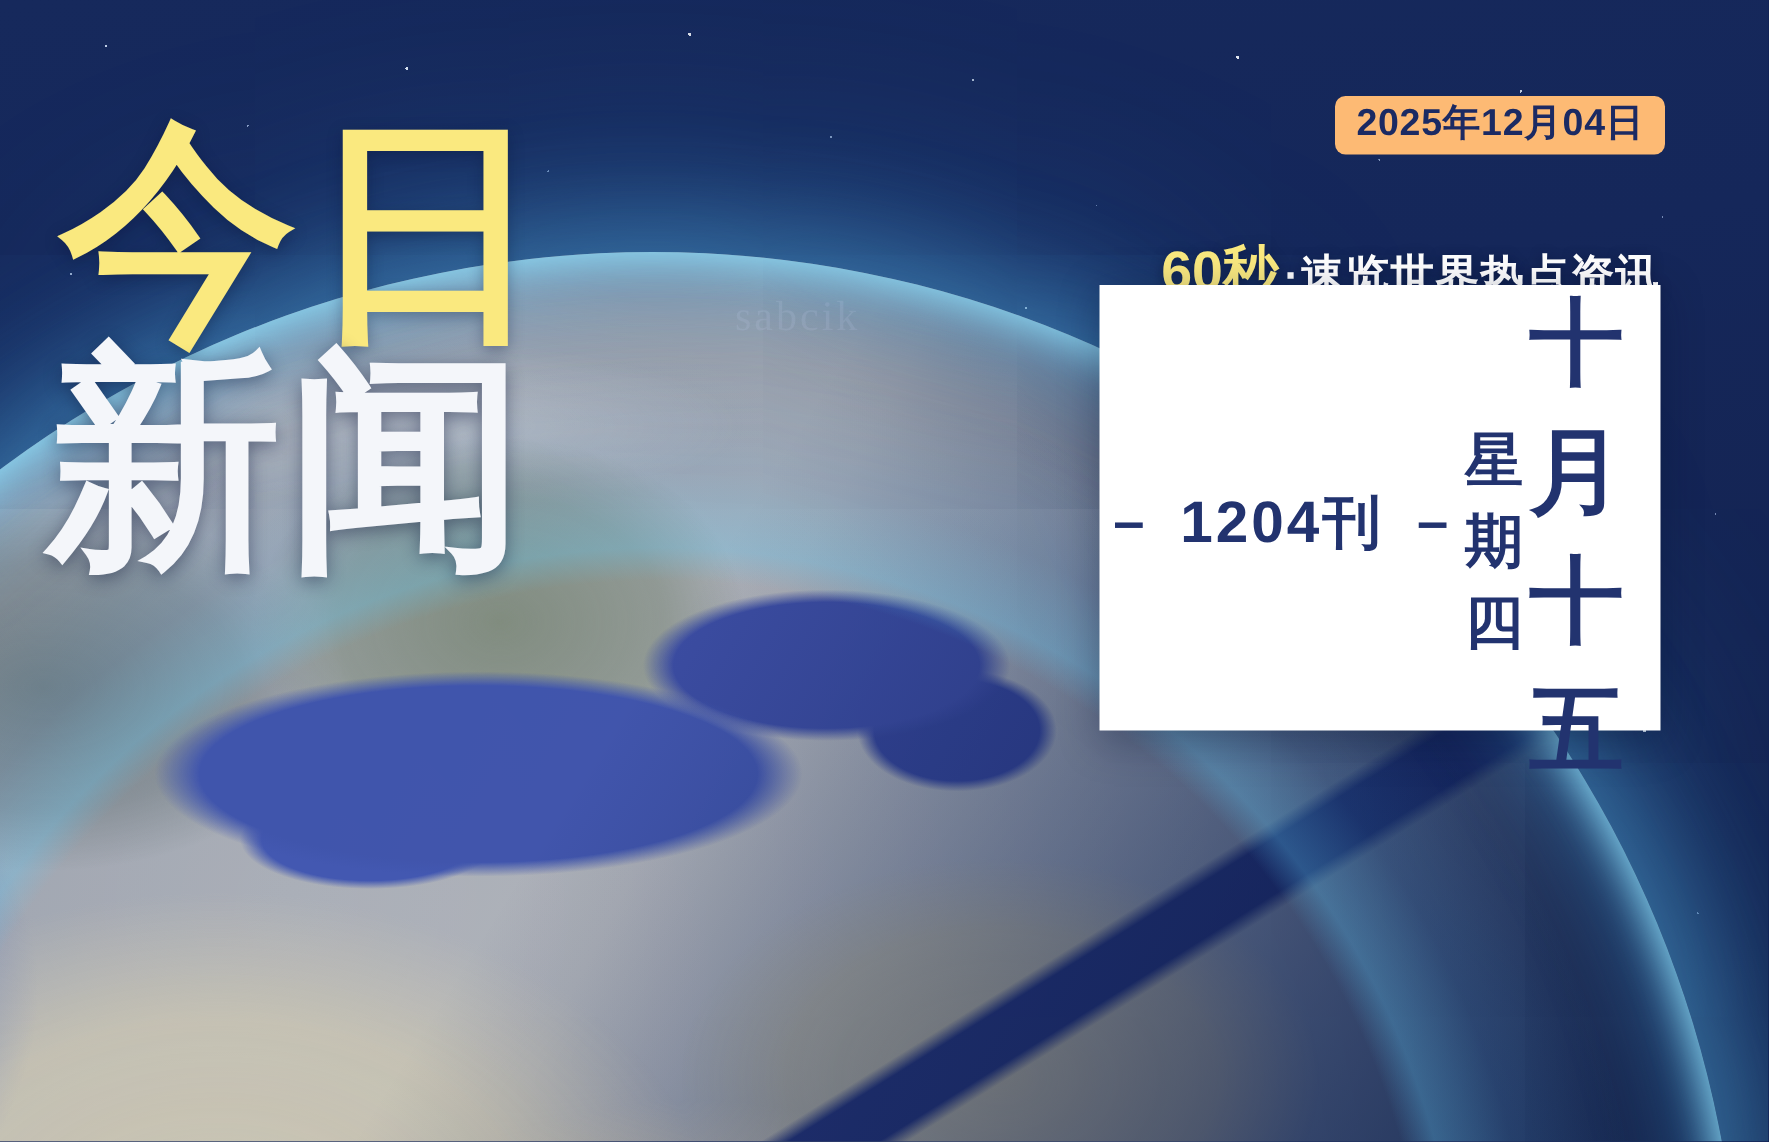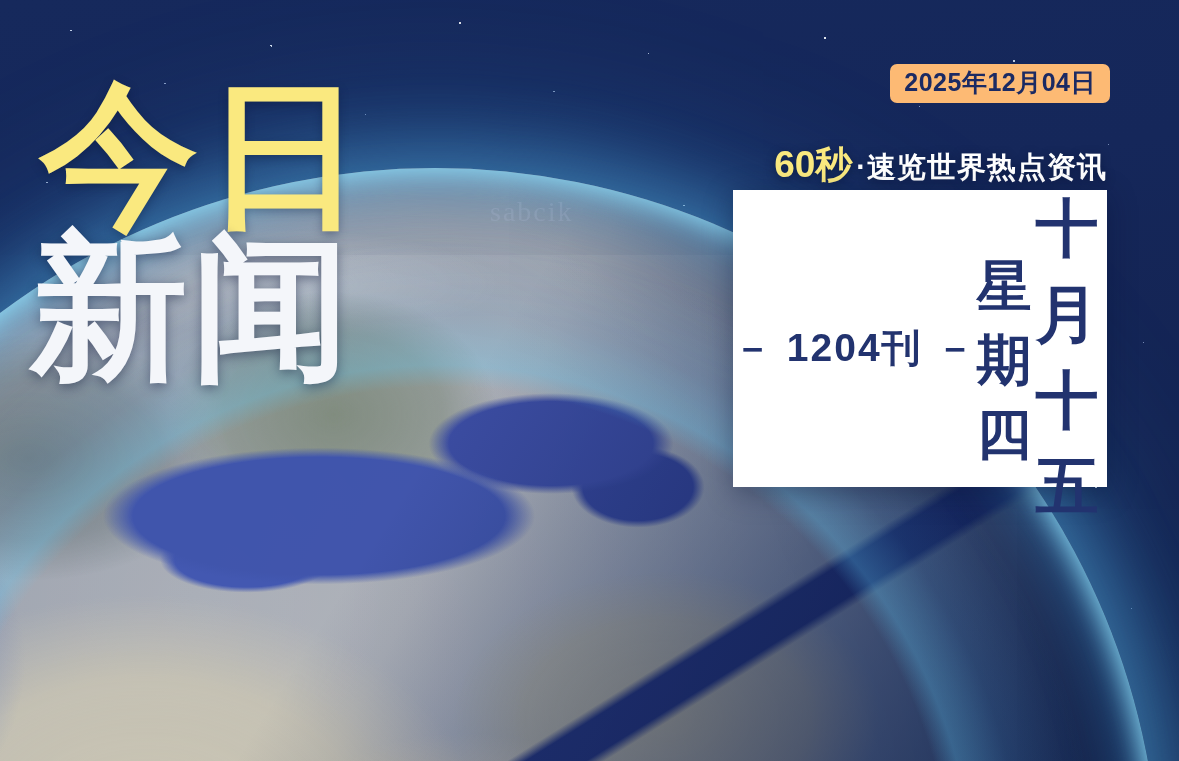--- a/index.html
+++ b/index.html
@@ -185,21 +185,21 @@
     font-weight: bold;
     color: #f4f6fa;
     letter-spacing: 4px;
     margin-top: 16px;
     margin-left: -10px;
     text-shadow: 0 3px 12px rgba(10,20,55,.45);
   }
 
   .tagline {
     position: absolute;
-    right: 72px; top: 140px;
+    right: 72px; top: 156px;
     white-space: nowrap;
     text-shadow: 0 2px 8px rgba(8,18,50,.55);
   }
   .tagline .sec {
     font-size: 37px;
     font-weight: bold;
     color: #FAE97F;
     letter-spacing: 0px;
   }
   .tagline .rest {
@@ -224,21 +224,21 @@
   }
   .info-card .issue {
     font-size: 39px;
     font-weight: bold;
     letter-spacing: 2px;
     color: #22336f;
     white-space: nowrap;
   }
   .info-card .weekday {
     margin-top: 26px;
-    font-size: 55px;
+    font-size: 39px;
     font-weight: bold;
     letter-spacing: 4px;
     color: #22336f;
   }
   .info-card .lunar {
     margin-top: 20px;
     font-size: 63px;
     font-weight: bold;
     letter-spacing: 3px;
     color: #22336f;

